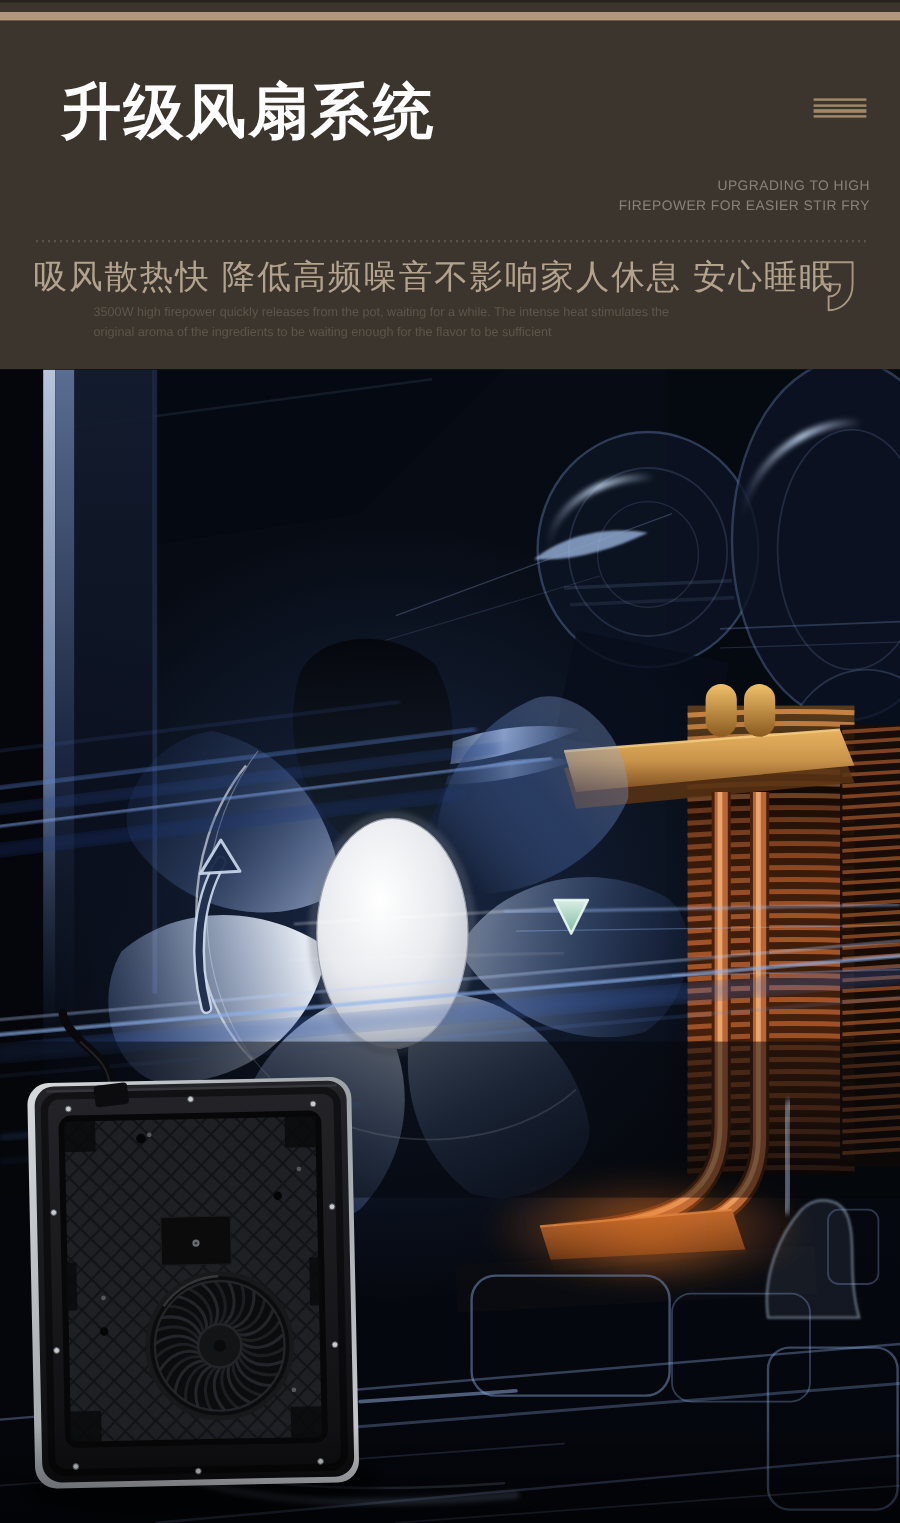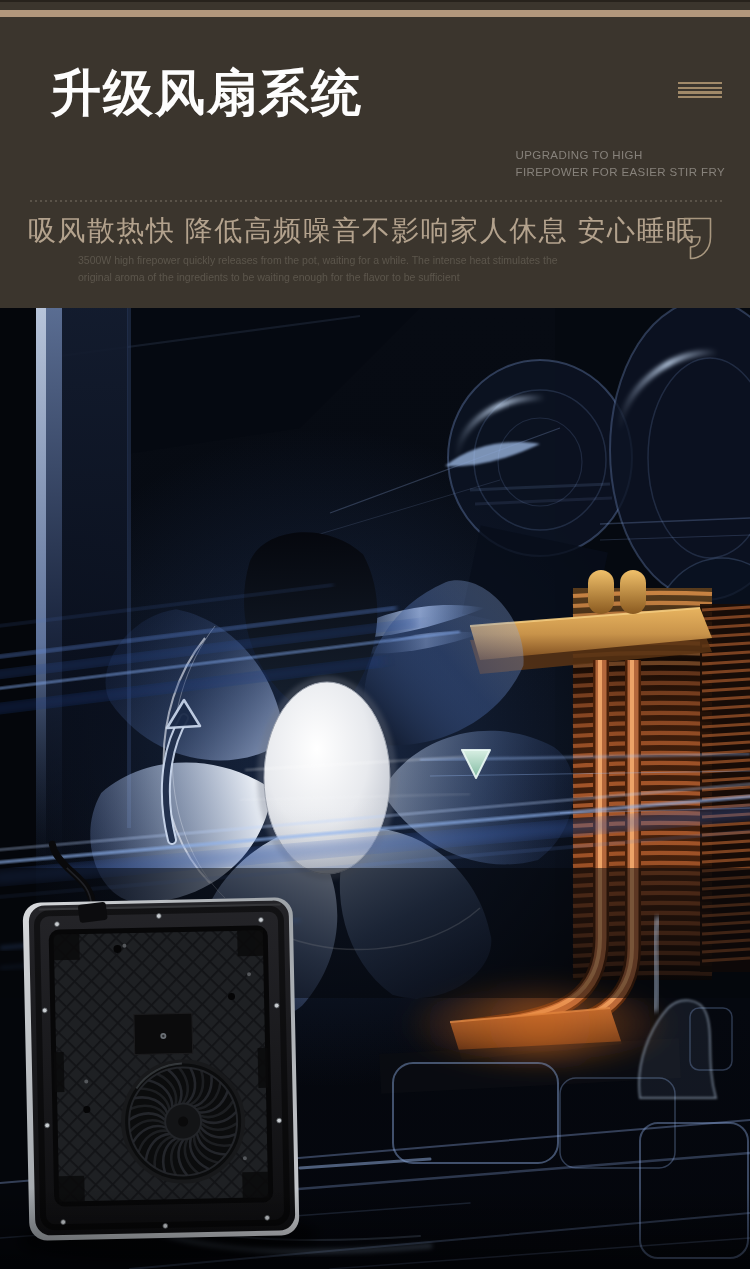--- a/index.html
+++ b/index.html
@@ -6,21 +6,21 @@
   .page{position:relative;width:750px;height:1269px;overflow:hidden;background:#000;
         font-family:"Liberation Sans","DejaVu Sans",sans-serif;}
   
   .hero{position:absolute;left:0;top:0;width:750px;height:308px;background:#3b352d;}
   .hero .topline{position:absolute;left:0;top:0;width:100%;height:2px;background:#27221c;}
   .hero .tanstripe{position:absolute;left:0;top:10px;width:100%;height:7px;background:#b2977c;}
   .hero h1{position:absolute;left:34px;top:47px;margin:17px;color:#fdfdfd;font-size:50px;
            font-weight:800;line-height:59px;letter-spacing:2px;white-space:nowrap;}
   .menu-icon{position:absolute;right:28px;top:82px;width:44px;}
   .menu-icon span{display:block;height:2.4px;background:#a18a69;margin-bottom:2.3px;}
-  .tagline{position:absolute;right:25px;top:147px;text-align:left;color:#87827b;
+  .tagline{position:absolute;right:25px;top:147px;text-align:right;color:#87827b;
            font-size:11.5px;line-height:1.45;letter-spacing:.4px;}
   .dotted{position:absolute;left:30px;right:28px;top:200px;height:2px;
           background-image:repeating-linear-gradient(90deg,#5a5349 0 2px,transparent 2px 5px);}
   .sub-cn{position:absolute;left:28px;top:212px;color:#b3a28d;font-size:28px;
           letter-spacing:1.5px;font-weight:400;white-space:nowrap;}
   .quote-ic{position:absolute;right:38px;top:217px;}
   .sub-en{position:absolute;left:30px;top:252px;color:#5c564c;font-size:10.5px;line-height:17px;margin-left:48px;}
   
   .scene{position:absolute;left:0;top:308px;width:750px;height:961px;background:#05070d;}
   .scene svg{display:block;}

